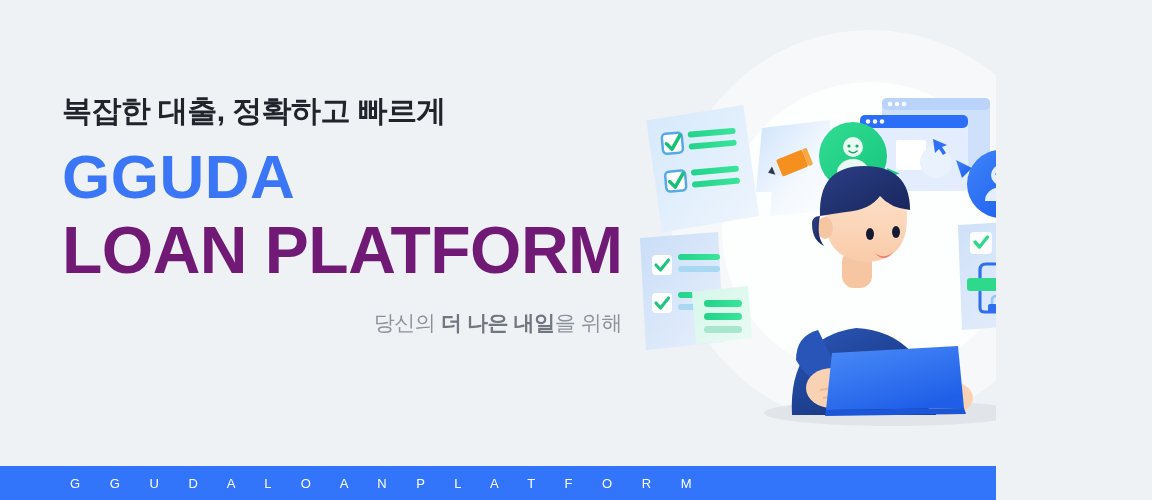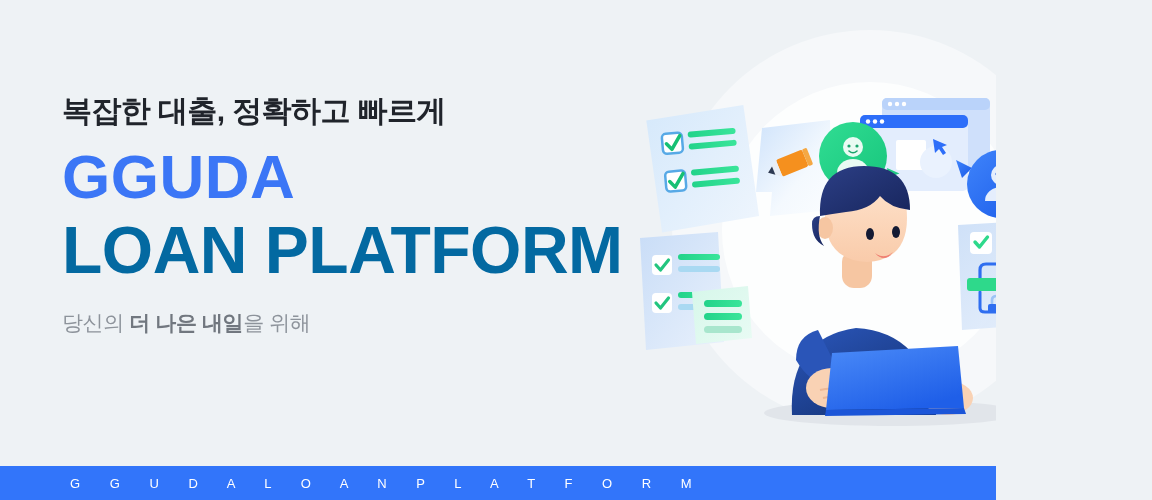--- a/index.html
+++ b/index.html
@@ -64,38 +64,38 @@
     font-weight: 800;
     color: #3b76f6;
     letter-spacing: 0.5px;
     line-height: 1.0;
     margin: 16px 0 8px 0;
     white-space: nowrap;
   }
   .product {
     font-size: 66px;
     font-weight: 700;
-    color: #0369a1;
+    color: #701a75;
     letter-spacing: -0.5px;
     line-height: 1.05;
     margin: 0 0 22px 0;
     white-space: nowrap;
   }
   .tagline {
     font-size: 21px;
     color: #8d939b;
     line-height: 1.55;
     letter-spacing: -0.4px;
     margin: 0;
   }
   .tagline b {
     color: #71777f;
     font-weight: 700;
   }
-  .tagline-row { display: block; white-space: nowrap; }
+  .tagline-row { display: block; white-space: nowrap; text-align: right; }
 
   
   .bottom-bar {
     position: absolute;
     left: 0;
     bottom: 0;
     width: 1152px;
     height: 34px;
     background: #3275fa;
     display: flex;

